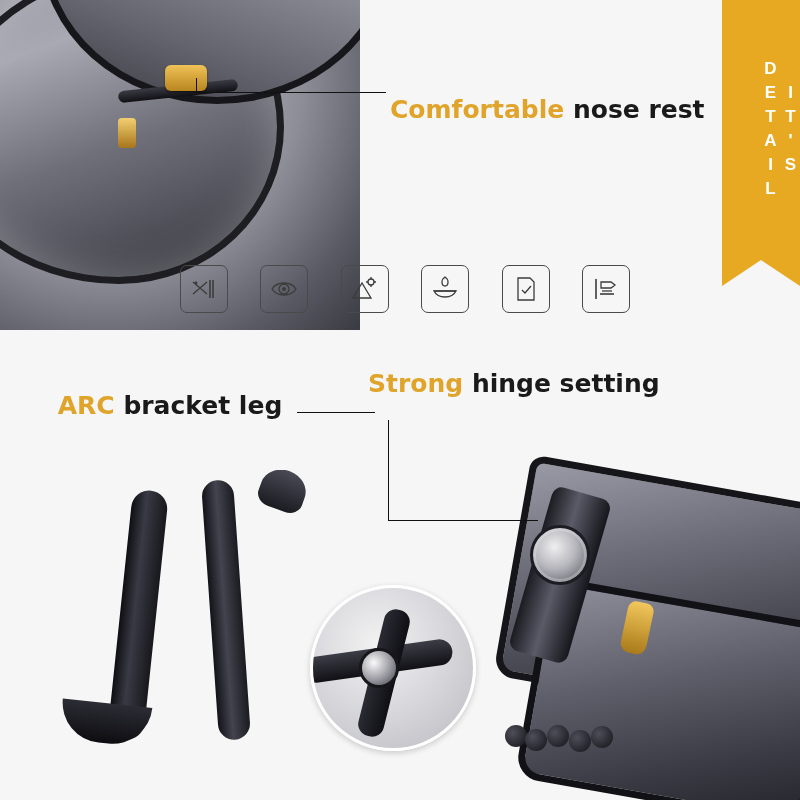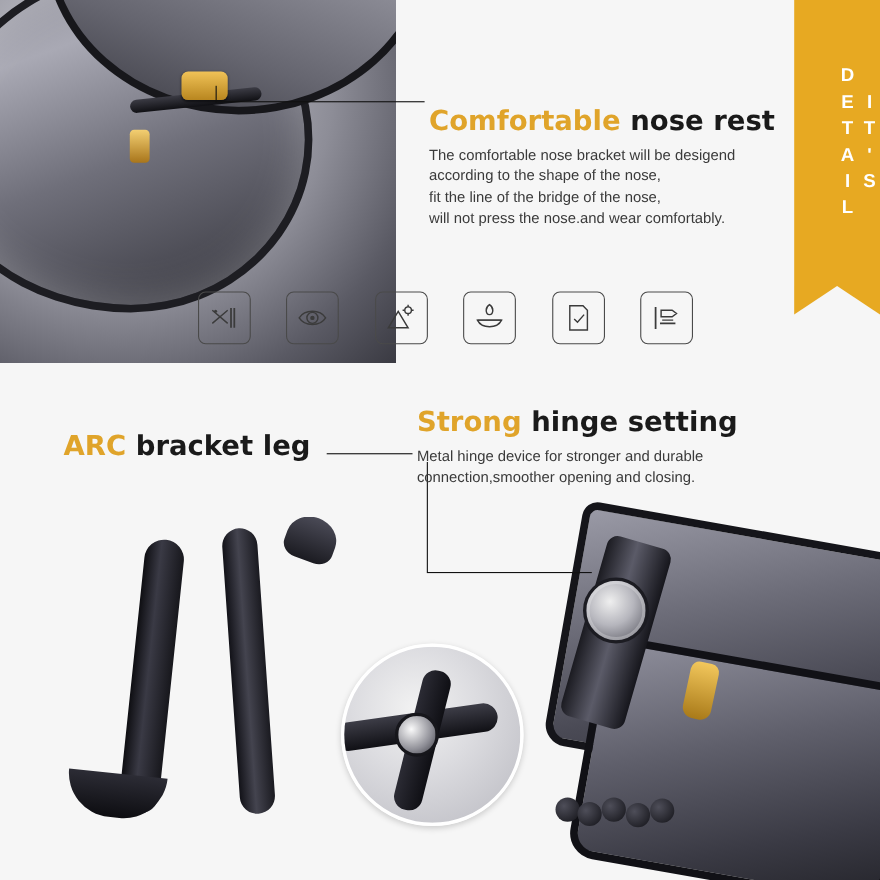--- a/index.html
+++ b/index.html
@@ -180,21 +180,21 @@
     font-size:25px;font-weight:700;line-height:1.1;
     font-family:"DejaVu Sans", sans-serif;
   }
   .headline .hl{color:#e0a42a;}
   .headline .rest{color:#1a1a1a;}
   .body{
     font-size:13.5px;color:#3a3a3a;line-height:1.45;margin-top:7px;
   }
 
   #nose-block{left:390px;top:72px;width:340px;margin-top:24px;}
-  #hinge-block{left:379px;top:370px;width:330px;}
+  #hinge-block{left:368px;top:370px;width:330px;}
   #arc-block{left:45px;top:392px;width:250px;text-align:center;}
   #arc-block .body{text-align:center;}
 
   
   .line{position:absolute;background:#111;}
   .lh{height:1px;}
   .lv{width:1px;}
 
   
   .icons{
@@ -258,31 +258,27 @@
   <div class="line lv" style="left:388px;top:420px;height:100px;"></div>
   <div class="line lh" style="left:388px;top:520px;width:150px;"></div>
 
   <div class="line lh" style="left:297px;top:412px;width:78px;"></div>
 
   <div class="block" id="nose-block">
     <div class="headline">
       <span class="hl">Comfortable</span>
       <span class="rest">nose rest</span>
     </div>
-    <div class="body" style="white-space:pre-line">The comfortable nose bracket will be desigend according to the shape of the nose,
-fit the line of the bridge of the nose,
-will not press the nose.and wear comfortably.</div>
   </div>
 
   <div class="block" id="hinge-block">
     <div class="headline">
       <span class="hl">Strong</span>
       <span class="rest">hinge setting</span>
     </div>
-    <div class="body">Metal hinge device for stronger and durable connection,smoother opening and closing.</div>
   </div>
 
   <div class="block" id="arc-block">
     <div class="headline">
       <span class="hl">ARC</span>
       <span class="rest">bracket leg</span>
     </div>
   </div>
 
   <div class="icons">

